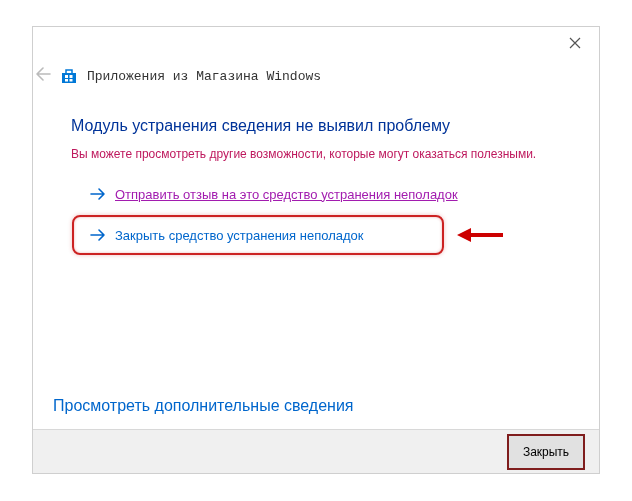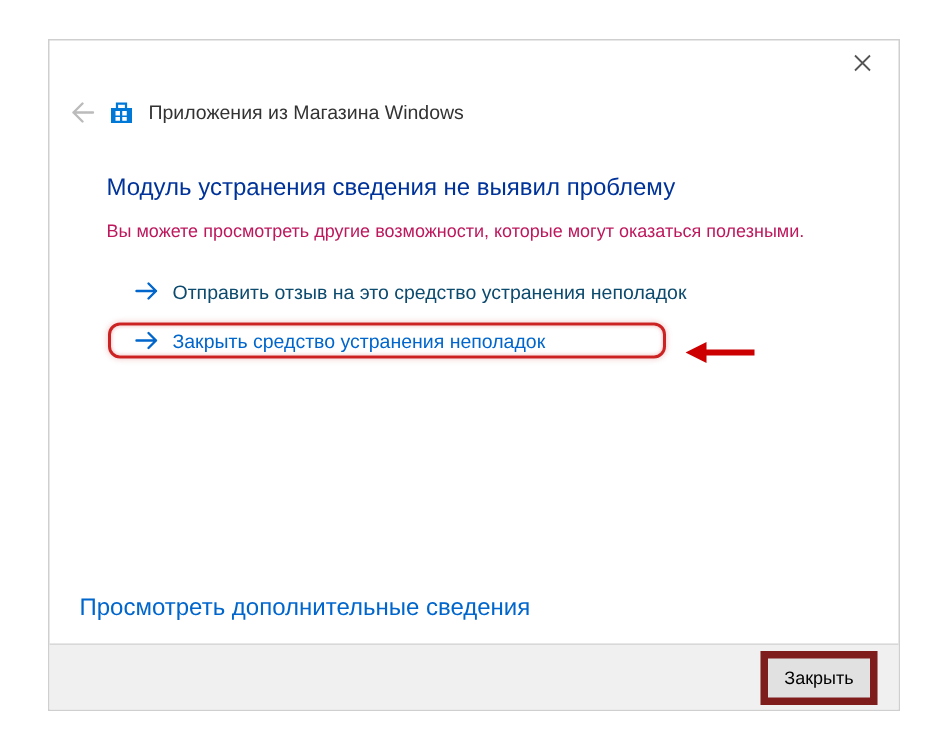--- a/index.html
+++ b/index.html
@@ -25,24 +25,25 @@
     right: 14px;
     width: 16px;
     height: 16px;
     color: #555;
     cursor: pointer;
   }
   .close-x svg { width: 12px; height: 12px; }
   .header {
     position: absolute;
     top: 40px;
-    left: 14px;
-    display: flex;
-    align-items: flex-start;
+    left: 2px;
+    display: flex;
+    align-items: center;
     gap: 10px;
+    font-family: Liberation Mono, monospace;
   }
   .back-arrow {
     color: #999;
     font-size: 18px;
     line-height: 1;
     cursor: pointer;
   }
   .store-icon {
     width: 16px;
     height: 16px;
@@ -65,31 +66,32 @@
     left: 38px;
     font-size: 12px;
     color: #be185d;
   }
   .link-row {
     position: absolute;
     left: 56px;
     display: flex;
     align-items: center;
     gap: 8px;
-    color: #0c4a6e;
+    color: #a21caf;
     font-size: 13px;
     cursor: pointer;
+    text-decoration: underline;
   }
   .link-row.link1 { top: 158px; }
   .link2-wrap {
     position: absolute;
     left: 39px;
     top: 188px;
     width: 372px;
-    height: 24px;
+    height: 40px;
     border: 2px solid #c22;
     border-radius: 8px;
     box-shadow: 0 0 3px rgba(200,0,0,0.3) inset, 0 0 4px rgba(200,0,0,0.25);
     display: flex;
     align-items: center;
     padding-left: 15px;
     gap: 8px;
     color: #0066cc;
     font-size: 13px;
     cursor: pointer;
@@ -127,21 +129,21 @@
     align-items: center;
     justify-content: flex-end;
     padding-right: 14px;
   }
   .footer button {
     min-width: 78px;
     height: 36px;
     font-size: 12px;
     font-family: inherit;
     background: #e1e1e1;
-    border: 5px solid #7f1d1d;
+    border: 2px solid #7f1d1d;
     cursor: pointer;
   }
 </style>
 </head>
 <body>
 
 <div class="dialog">
 
   <div class="close-x">
     <svg viewBox="0 0 12 12">

